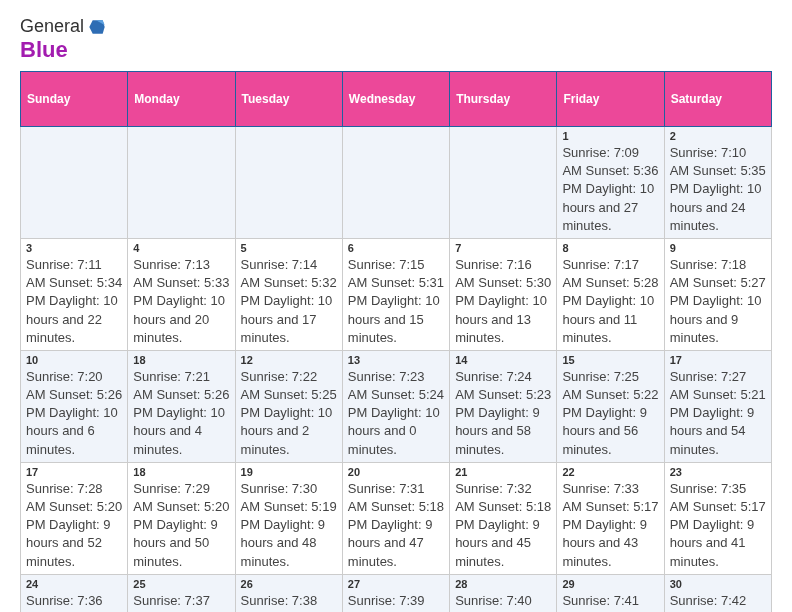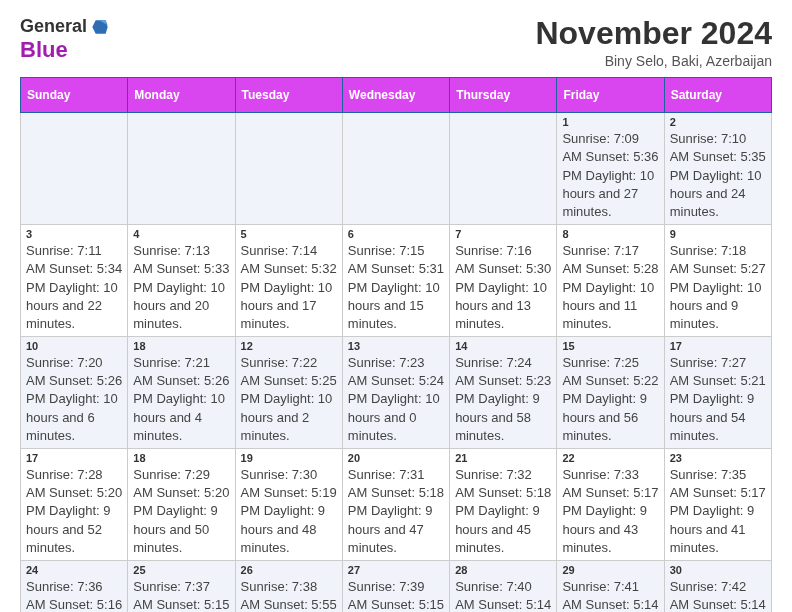--- a/index.html
+++ b/index.html
@@ -27,21 +27,21 @@
       display: flex;
       flex-direction: column;
       align-items: flex-start;
     }
     .logo-text {
       display: flex;
       align-items: center;
     }
     .logo-general {
       font-size: 18px;
-      font-weight: bold;
+      font-weight: normal;
       color: #333;
     }
     .logo-blue {
       font-size: 22px;
       font-weight: bold;
       color: #a21caf;
     }
     .logo-icon {
       width: 20px;
       height: 20px;
@@ -65,26 +65,26 @@
       flex: 1;
       display: flex;
       flex-direction: column;
     }
     table {
       width: 100%;
       border-collapse: collapse;
       flex: 1;
     }
     thead th {
-      background-color: #d946ef;
+      background-color: #ec4899;
       color: #fff;
       text-align: left;
       font-size: 12px;
       font-weight: bold;
-      padding: 10px 6px;
+      padding: 20px 6px;
       border: 1px solid #2060a0;
     }
     tbody td {
       border: 1px solid #ccc;
       vertical-align: top;
       padding: 3px 5px;
       font-size: 9.5px;
       color: #333;
       width: calc(100% / 7);
       height: 88px;
@@ -114,24 +114,20 @@
   <div class="header">
     <div class="logo">
       <div class="logo-text">
         <span class="logo-general">General</span>
         <svg class="logo-icon" viewBox="0 0 30 30">
           <polygon points="10,5 25,5 28,15 25,25 10,25 5,15" fill="#2e6db4"></polygon>
           <polygon points="15,5 25,5 28,12" fill="#5ba0e0"></polygon>
         </svg>
       </div>
       <span class="logo-blue">Blue</span>
-    </div>
-    <div class="title-block">
-      <div class="month-title">November 2024</div>
-      <div class="location">Biny Selo, Baki, Azerbaijan</div>
     </div>
   </div>
 
   <div class="calendar">
     <table>
       <thead>
         <tr>
           <th>Sunday</th>
           <th>Monday</th>
           <th>Tuesday</th>

